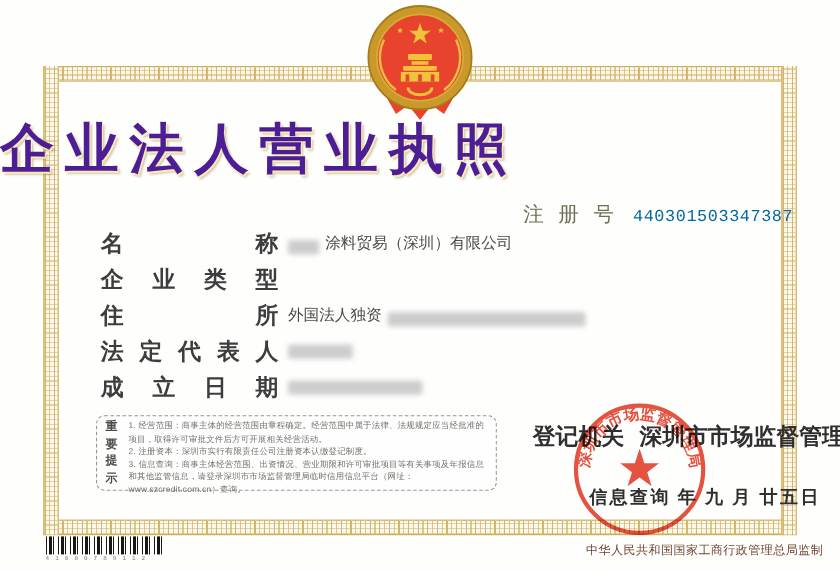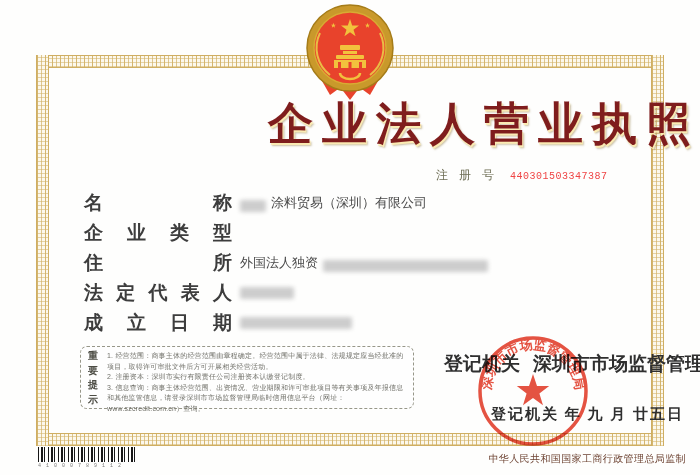--- a/index.html
+++ b/index.html
@@ -19,30 +19,30 @@
   .band-bottom{bottom:0;left:0;right:0;height:11px;border-top:1px solid #cfae62;border-bottom:1px solid #cfae62;}
   .band-left{top:0;bottom:0;left:0;width:11px;border-left:1px solid #cfae62;border-right:1px solid #cfae62;}
   .band-right{top:0;bottom:0;right:0;width:11px;border-left:1px solid #cfae62;border-right:1px solid #cfae62;}
 
   
   .emblem{position:absolute; left:296px; top:3px; width:108px; height:98px; z-index:3;}
 
   
   .title{
     position:absolute; left:0; right:0; top:94px; z-index:2;
-    text-align:right; font-family:"Liberation Serif", serif;
+    text-align:left; font-family:"Liberation Serif", serif;
     font-size:45px; font-weight:bold; letter-spacing:9px;
-    color:#7f1d1d;
+    color:#4c1d95;
     text-shadow:1px 2px 0 rgba(255,238,180,.9), 2px 3px 2px rgba(110,80,10,.35);
   }
 
   
   .regno-row{position:absolute; left:436px; top:167px; display:flex; align-items:baseline; gap:12px; z-index:2;}
-  .regno-label{font-size:12px; color:#6e6e55; letter-spacing:4px; font-family:"Liberation Serif", serif;}
-  .regno-value{font-size:10px; color:#ef4444; font-family:"Liberation Mono", monospace; letter-spacing:.5px;}
+  .regno-label{font-size:17px; color:#6e6e55; letter-spacing:4px; font-family:"Liberation Serif", serif;}
+  .regno-value{font-size:14px; color:#0369a1; font-family:"Liberation Mono", monospace; letter-spacing:.5px;}
 
   
   .fields{position:absolute; left:84px; top:188px; width:560px; z-index:2;}
   .field-row{display:flex; align-items:center; height:30px;}
   .field-label{
     width:148px; flex-shrink:0; display:flex; justify-content:space-between;
     font-family:"Liberation Serif", serif; font-size:19px; font-weight:600; color:#3d3d3d;
   }
   .field-value{margin-left:8px; font-size:13px; color:#4a4a4a; display:flex; align-items:flex-end; gap:5px; white-space:nowrap;}
   .redact{height:12px; background:#cdcdcd; filter:blur(2px); border-radius:2px; display:inline-block;}
@@ -206,21 +206,21 @@
       <path d="M58,41 L62.0,53.0 L74.2,53.0 L64.4,60.5 L68.0,72.2 L58,65.0 L48.0,72.2 L51.6,60.5 L41.8,53.0 L54.0,53.0 Z" fill="#e23b28"></path>
       <defs>
         <path id="sealArc" d="M 18.5,72.4 A 42,42 0 1 1 97.5,72.4" fill="none"></path>
       </defs>
       <text font-size="13" fill="#e23b28" font-weight="bold" font-family="Liberation Serif, serif">
         <textPath href="#sealArc" startOffset="50%" text-anchor="middle">深圳市市场监督管理局</textPath>
       </text>
     </svg>
   </div>
 
-  <div class="issue-date">登记机关 年 九 月 廿五日</div>
+  <div class="issue-date">信息查询 年 九 月 廿五日</div>
 
   <div class="publisher">中华人民共和国国家工商行政管理总局监制</div>
   <div class="barcode-wrap">
     <div class="barcode"></div>
     <div class="barcode-digits">41000789112</div>
   </div>
 
 </div>
 
 </body></html>

